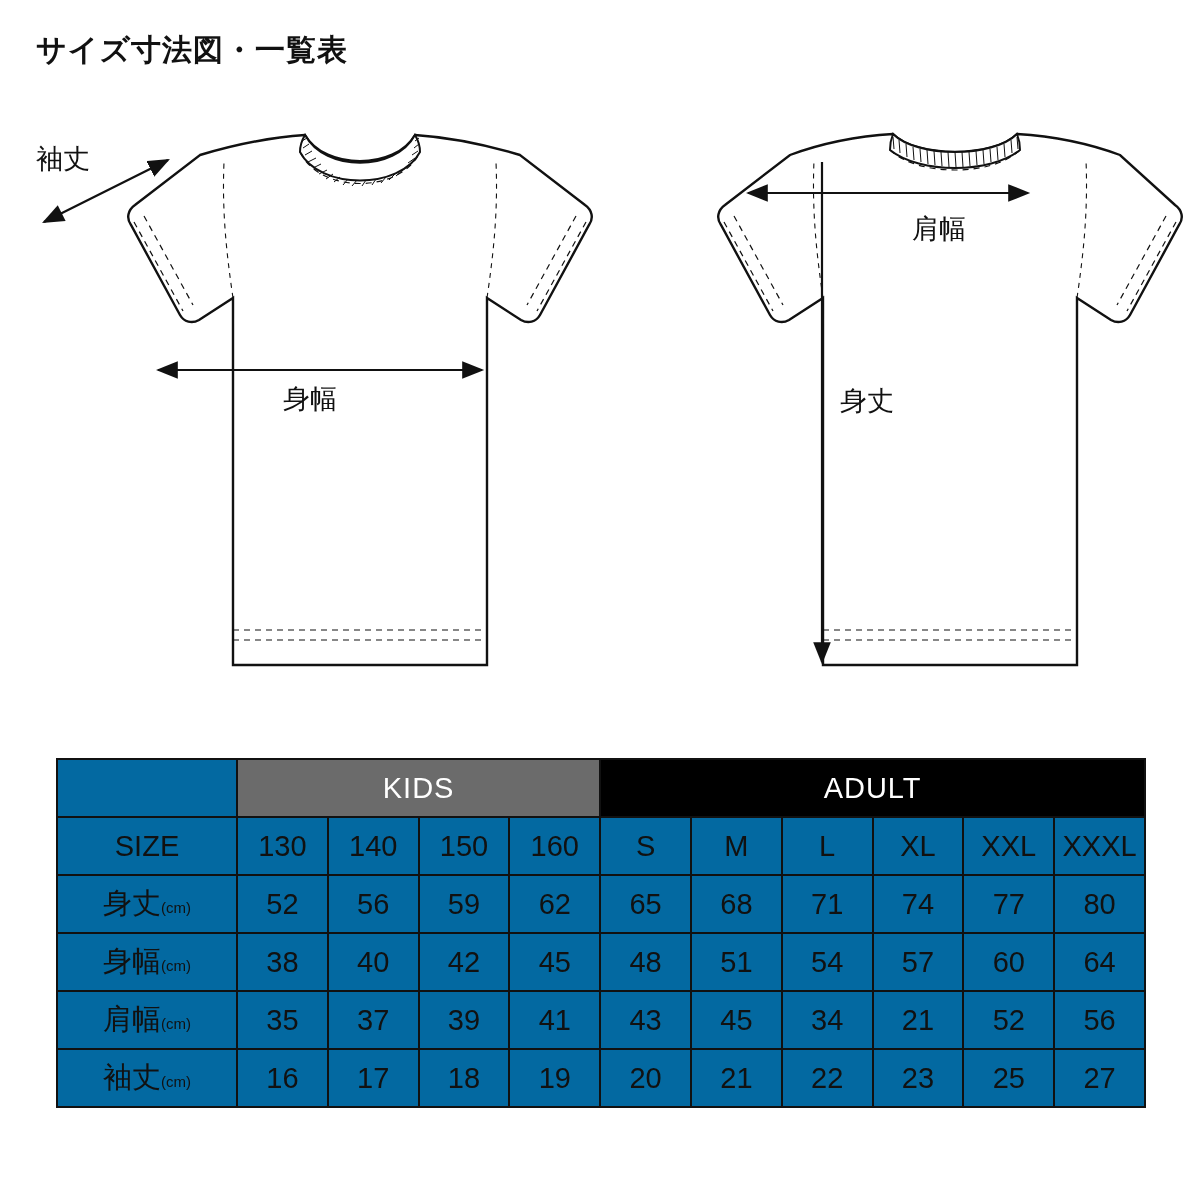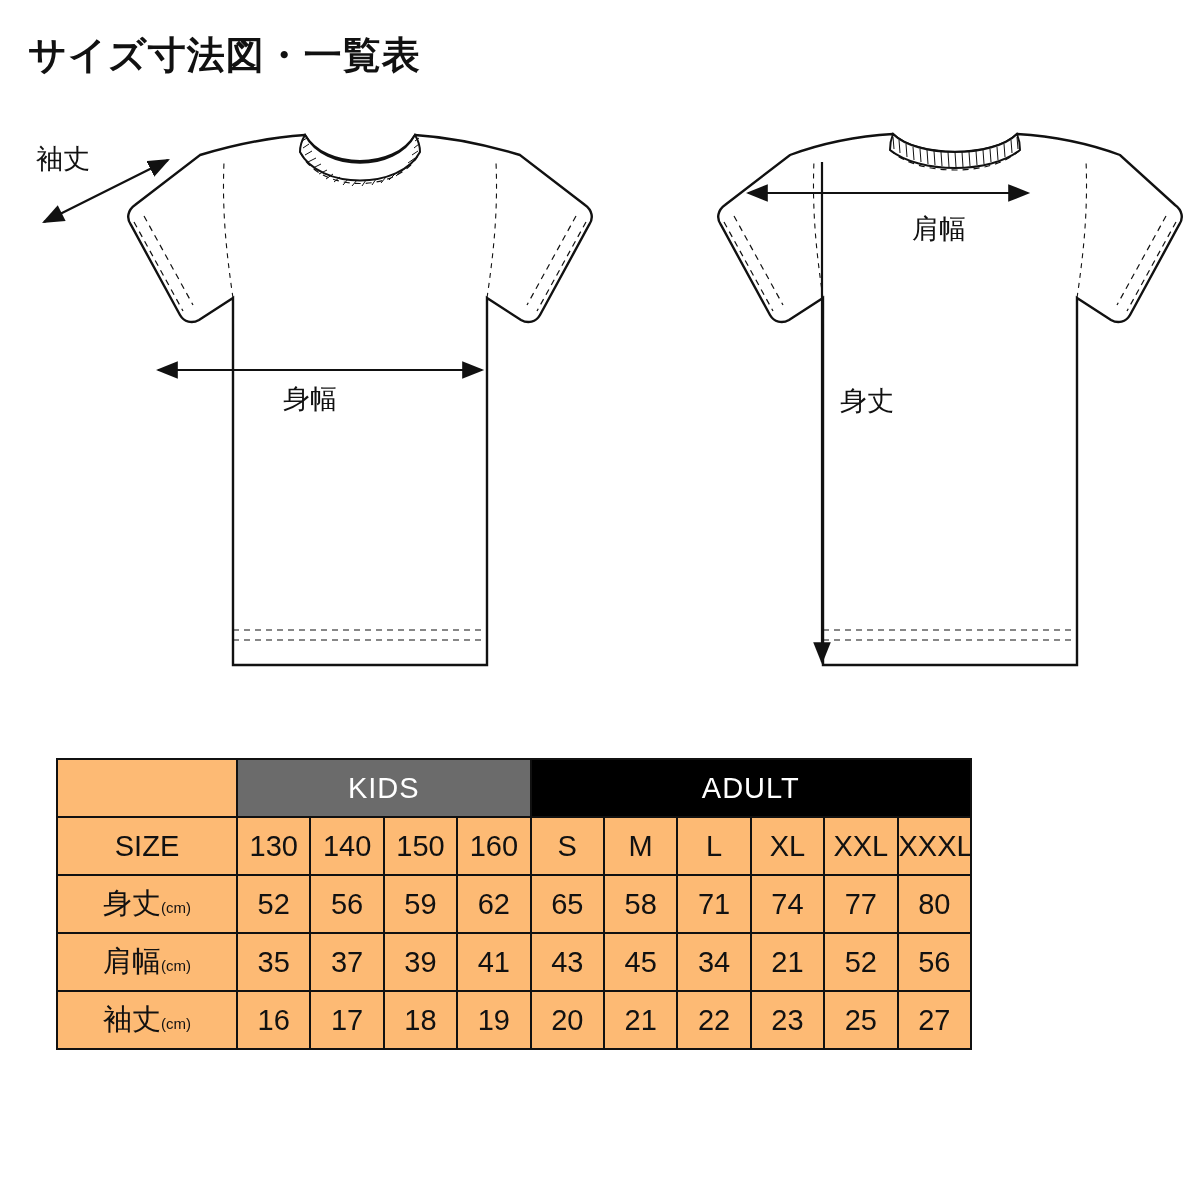--- a/index.html
+++ b/index.html
@@ -10,54 +10,54 @@
   body {
     width: 1200px;
     height: 1200px;
     font-family: "Liberation Sans", sans-serif;
     color: #111111;
     position: relative;
     overflow: hidden;
   }
   .page-title {
     position: absolute;
-    left: 28px;
+    left: 36px;
     top: 30px;
-    font-size: 38px;
+    font-size: 30px;
     font-weight: bold;
     letter-spacing: 1px;
     color: #111;
   }
   .diagram-area {
     position: absolute;
     left: 0;
     top: 110px;
     width: 1200px;
     height: 620px;
   }
   .table-wrap {
     position: absolute;
     left: 56px;
     top: 758px;
     width: 1090px;
   }
   table.size-table {
     border-collapse: collapse;
-    width: 916px;
+    width: 1090px;
     table-layout: fixed;
   }
   table.size-table td, table.size-table th {
     border: 2px solid #111;
     text-align: center;
     font-weight: normal;
     font-size: 29px;
     color: #111;
     padding: 0;
     height: 56px;
-    background: #fdba74;
+    background: #0369a1;
   }
   .hdr-kids {
     background: #6b6b6b !important;
     color: #ffffff !important;
     font-size: 31px;
     font-weight: bold;
     letter-spacing: 1px;
   }
   .hdr-adult {
     background: #000000 !important;
@@ -265,27 +265,40 @@
         <td class="dash-l">XXXL</td>
       </tr>
 
       <tr>
         <td class="row-label"><span>身丈</span><span class="unit">(cm)</span></td>
         <td>52</td>
         <td class="dash-l">56</td>
         <td class="dash-l">59</td>
         <td class="dash-l">62</td>
         <td>65</td>
-        <td class="dash-l">58</td>
+        <td class="dash-l">68</td>
         <td class="dash-l">71</td>
         <td class="dash-l">74</td>
         <td class="dash-l">77</td>
         <td class="dash-l">80</td>
       </tr>
 
+      <tr>
+        <td class="row-label"><span>身幅</span><span class="unit">(cm)</span></td>
+        <td>38</td>
+        <td class="dash-l">40</td>
+        <td class="dash-l">42</td>
+        <td class="dash-l">45</td>
+        <td>48</td>
+        <td class="dash-l">51</td>
+        <td class="dash-l">54</td>
+        <td class="dash-l">57</td>
+        <td class="dash-l">60</td>
+        <td class="dash-l">64</td>
+      </tr>
 
       <tr>
         <td class="row-label"><span>肩幅</span><span class="unit">(cm)</span></td>
         <td>35</td>
         <td class="dash-l">37</td>
         <td class="dash-l">39</td>
         <td class="dash-l">41</td>
         <td>43</td>
         <td class="dash-l">45</td>
         <td class="dash-l">34</td>

